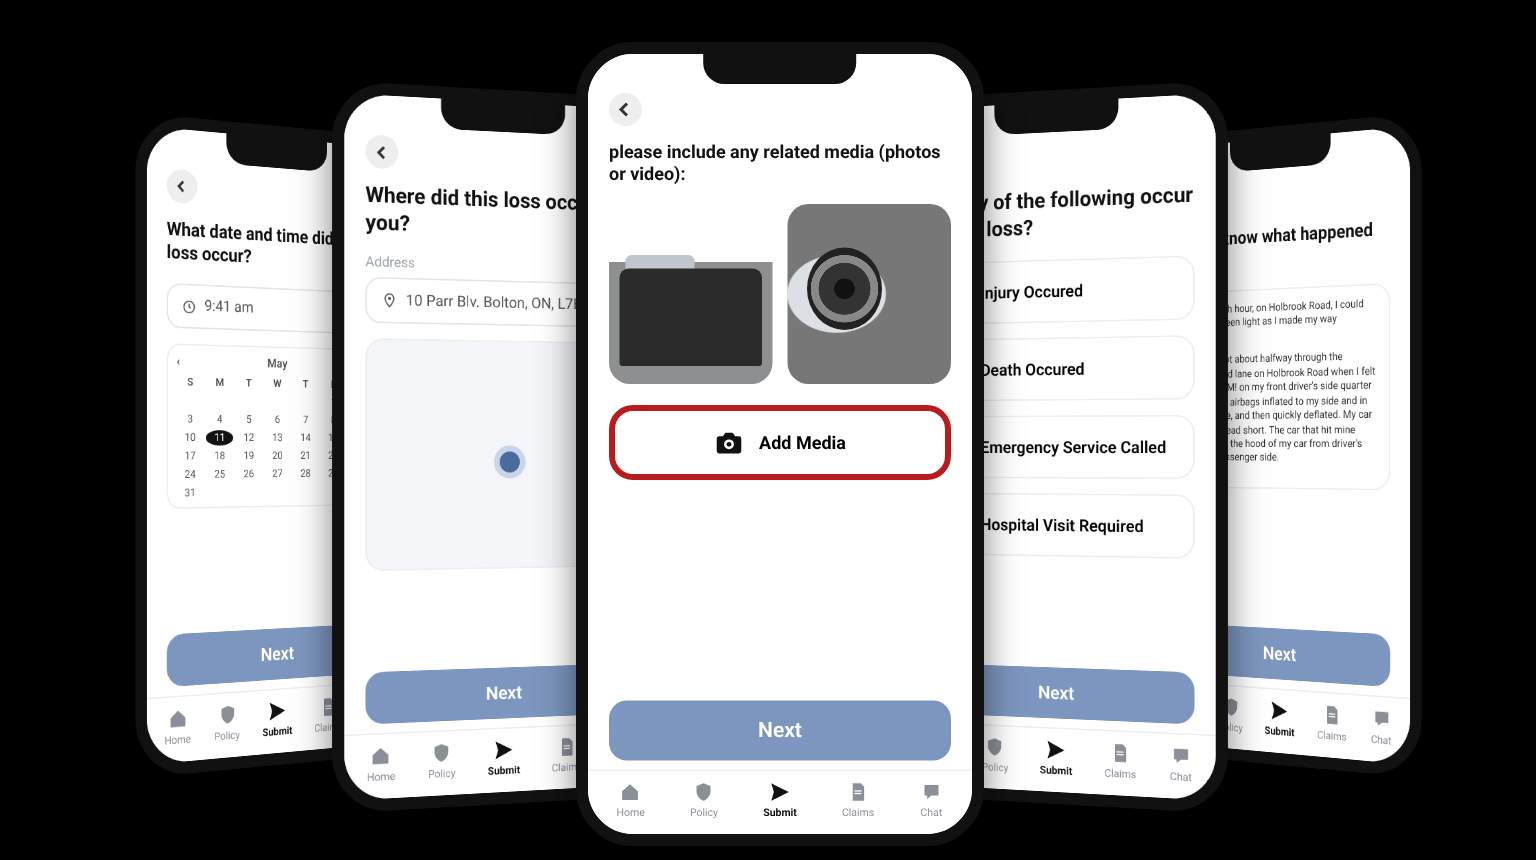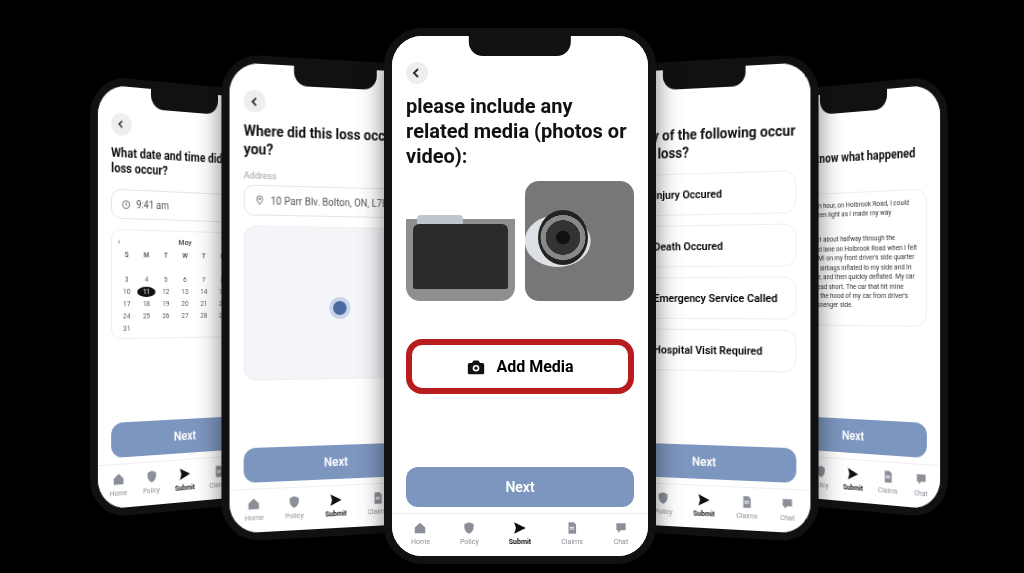--- a/index.html
+++ b/index.html
@@ -11,21 +11,21 @@
   .p3{left:384px;top:28px;width:256px;height:520px;z-index:5;}
   .p2{left:220px;top:60px;width:216px;height:460px;z-index:4;transform:perspective(1200px) rotateY(16deg);}
   .p4{left:588px;top:60px;width:216px;height:460px;z-index:4;transform:perspective(1200px) rotateY(-16deg);}
   .p1{left:82px;top:84px;width:190px;height:410px;z-index:3;transform:perspective(1200px) rotateY(28deg);}
   .p5{left:750px;top:84px;width:190px;height:410px;z-index:3;transform:perspective(1200px) rotateY(-28deg);}
   .pad{padding:26px 14px 0 14px;flex:1;display:flex;flex-direction:column;overflow:hidden;}
   .back{width:22px;height:22px;border-radius:50%;background:#eee;display:flex;align-items:center;justify-content:center;font-size:12px;color:#333;margin-bottom:10px;}
   .title{font-weight:700;font-size:15px;line-height:1.25;margin-bottom:12px;color:#111;}
   .p1 .title,.p5 .title{font-size:12px;}
   .p2 .title,.p4 .title{font-size:14px;}
-  .p3 .title{font-size:20px;}
+  .p3 .title{font-size:12px;}
   .label{font-size:9px;color:#9aa0a6;margin-bottom:4px;}
   .field{border:1px solid #e3e5e8;border-radius:10px;padding:8px 10px;font-size:10px;color:#555;display:flex;align-items:center;gap:6px;background:#fff;}
   .next{background:#7d96bf;color:#fff;text-align:center;border-radius:12px;padding:10px 0;font-size:12px;font-weight:600;margin:8px 0 6px;}
   .p3 .next{font-size:14px;padding:12px 0;}
   .tabbar{display:flex;justify-content:space-around;align-items:flex-end;padding:6px 4px 10px;border-top:1px solid #eee;}
   .tab{display:flex;flex-direction:column;align-items:center;gap:2px;font-size:7px;color:#8a8f98;}
   .tab.active{color:#111;font-weight:700;}
   .tab .ico{width:16px;height:16px;display:flex;align-items:center;justify-content:center;}
   .spacer{flex:1;}
   
@@ -42,21 +42,21 @@
     background-blend-mode:normal,multiply,multiply;}
   .map .pin{position:absolute;left:46%;top:46%;width:14px;height:14px;border-radius:50%;background:#4b6b9e;border:4px solid #c9d6ea;}
   
   .media-row{display:flex;gap:10px;margin-bottom:14px;}
   .media{flex:1;height:120px;border-radius:14px;overflow:hidden;position:relative;background:#cfd4da;}
   .media.m1{background:linear-gradient(#fff 0 32%,#8d8f91 32% 100%);} 
   .media.m1::after{content:"";position:absolute;inset:auto 6% 10% 6%;height:54%;background:#2b2b2b;border-radius:6px 6px 2px 2px;} 
   .media.m1::before{content:"";position:absolute;left:10%;right:48%;top:28%;height:22%;background:#bfc6cd;border-radius:4px;} 
   .media.m2{background:radial-gradient(ellipse at 30% 50%,#dcdfe3 0 30%,#777 31% 100%);}
   .media.m2::after{content:"";position:absolute;left:12%;top:24%;width:46%;height:46%;border-radius:50%;background:radial-gradient(circle,#111 0 18%,#333 19% 46%,#888 47% 60%,#222 61% 100%);} 
-  .add-media-btn{border:6px solid #b91c1c;border-radius:16px;padding:12px;display:flex;align-items:center;justify-content:center;gap:10px;font-weight:700;font-size:16px;margin-top:24px;}
+  .add-media-btn{border:4px solid #b91c1c;border-radius:16px;padding:12px;display:flex;align-items:center;justify-content:center;gap:10px;font-weight:700;font-size:12px;}
   
   .opt{display:flex;align-items:center;gap:10px;border:1px solid #eee;border-radius:12px;padding:10px 10px;margin-bottom:10px;font-size:11px;font-weight:600;}
   .opt .box{width:16px;height:16px;border:2px solid #3a4250;border-radius:5px;}
   
   .story{font-size:7px;line-height:1.35;color:#333;}
   .story p{margin:0 0 6px;}
   .card{background:#fff;border:1px solid #eee;border-radius:12px;padding:8px;}
   svg{display:block;}
 </style>
 </head>

